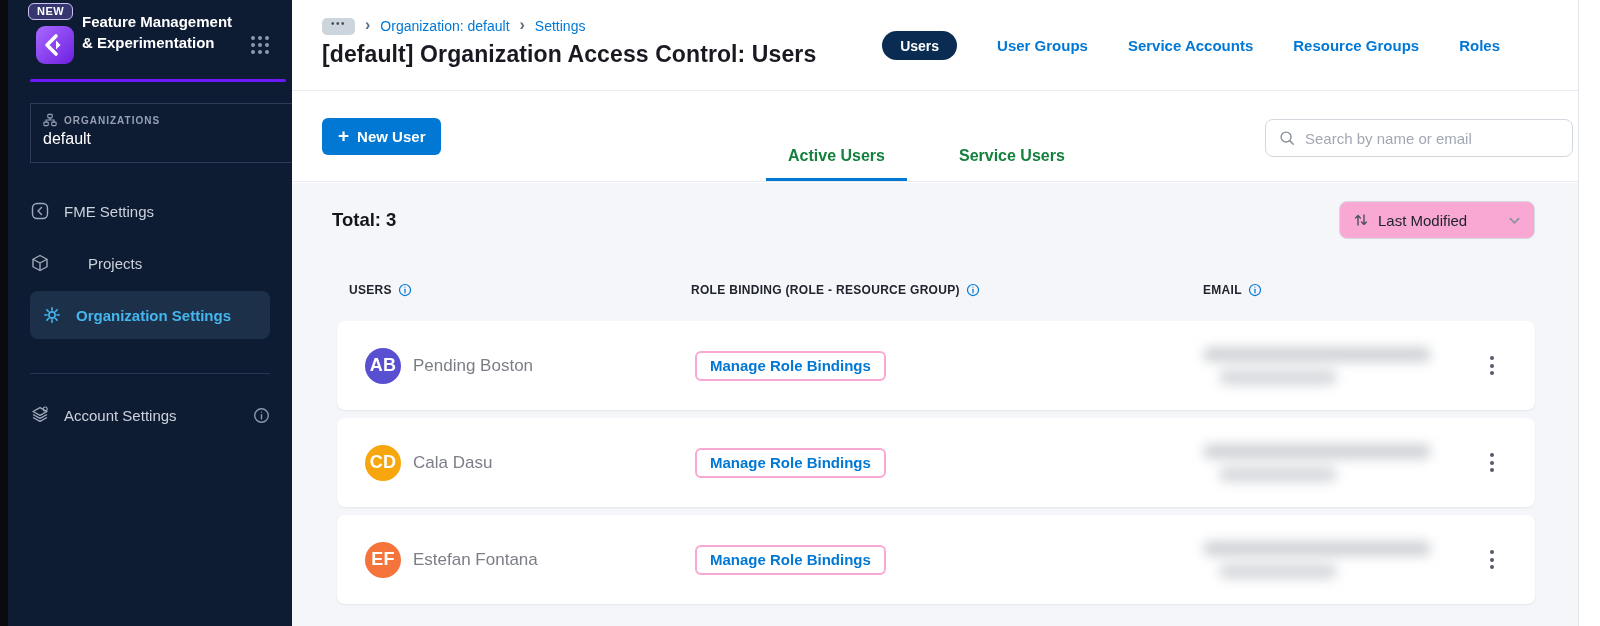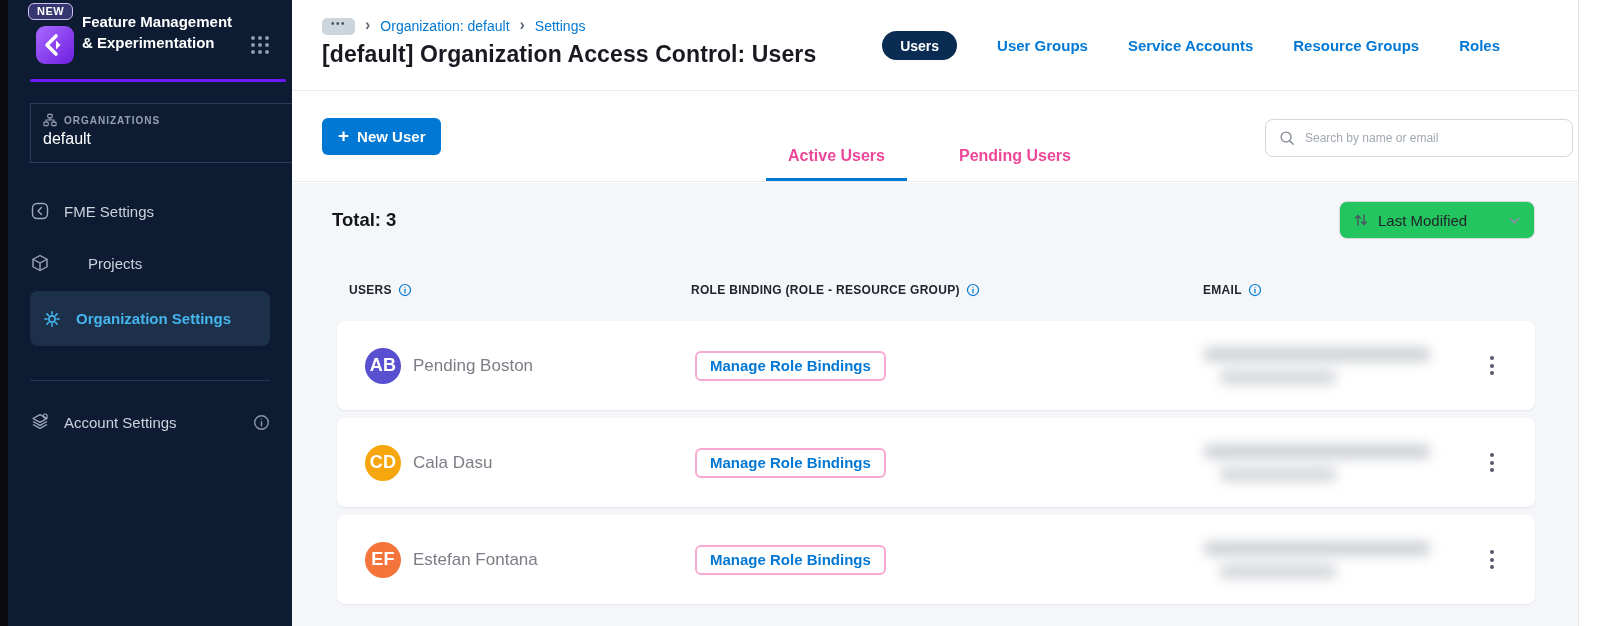--- a/index.html
+++ b/index.html
@@ -30,21 +30,21 @@
   .org-top { display: flex; align-items: center; gap: 7px; color: #97a0b3; }
   .org-label { font-size: 10px; font-weight: bold; letter-spacing: 1px; }
   .org-value { font-size: 16px; color: #ffffff; margin-top: 3px; }
   .org-chevron { position: absolute; right: 12px; top: 22px; width: 10px; height: 16px; color: #8b95a8; }
 
   .menu { position: absolute; left: 22px; top: 196px; width: 240px; }
   .menu-item { display: flex; align-items: center; gap: 14px; height: 30px;
     font-size: 15px; color: #ccd2dd; cursor: pointer; }
   .menu-item .mi-icon { width: 20px; height: 20px; color: #9fa9bc; flex: 0 0 auto; display: inline-flex; }
   .menu-item.m2 { margin-top: 22px; gap: 38px; }
-  .menu-item.active { margin-top: 13px; height: 55px; background: #1d3049; border-radius: 8px;
+  .menu-item.active { margin-top: 13px; height: 48px; background: #1d3049; border-radius: 8px;
     padding: 16px 12px; color: #45b5ee; font-weight: bold; }
   .menu-item.active .mi-icon { color: #45b5ee; }
   .menu-divider { margin-top: 34px; height: 1px; background: #263650; }
   .menu-item.m4 { margin-top: 26px; }
   .mi-info { margin-left: auto; width: 17px; height: 17px; color: #8d97aa; display: inline-flex; }
 
   
   .main { position: absolute; left: 292px; top: 0; width: 1286px; height: 626px; background: #fff; }
   .right-strip { position: absolute; right: 0; top: 0; width: 22px; height: 626px;
     background: #fff; border-left: 1px solid #e2e5ea; }
@@ -65,36 +65,36 @@
     height: 29px; padding: 0 18px; border-radius: 15px; display: inline-flex;
     align-items: center; cursor: pointer; }
 
   .toolbar { position: relative; height: 91px; border-bottom: 1px solid #e8ebef; background: #fff; }
   .btn-new-user { position: absolute; left: 30px; top: 27px; height: 37px; padding: 0 16px;
     background: #0278d5; color: #fff; border: none; border-radius: 6px; font-size: 15px;
     font-weight: bold; font-family: inherit; display: inline-flex; align-items: center; gap: 8px;
     cursor: pointer; }
   .btn-new-user .plus { font-size: 19px; font-weight: bold; line-height: 1; padding-bottom: 2px; }
   .tabs { position: absolute; left: 474px; bottom: 0; display: flex; gap: 30px; }
-  .tab { padding: 0 22px 13px; font-size: 16px; font-weight: bold; color: #ec4899;
+  .tab { padding: 0 22px 13px; font-size: 16px; font-weight: bold; color: #15803d;
     border-bottom: 3px solid transparent; cursor: pointer; }
   .tab.active { border-bottom-color: #0278d5; }
   .search-box { position: absolute; right: 5px; top: 28px; width: 308px; height: 38px;
     border: 1px solid #d3d8df; border-radius: 8px; background: #fff; display: flex;
     align-items: center; padding: 0 12px; gap: 9px; }
   .search-box .s-icon { width: 18px; height: 18px; color: #8b919c; flex: 0 0 auto; display: inline-flex; }
-  .search-box input { border: none; outline: none; flex: 1; font-size: 12px;
+  .search-box input { border: none; outline: none; flex: 1; font-size: 15px;
     font-family: inherit; color: #333; background: transparent; }
   .search-box input::placeholder { color: #a2a8b3; }
 
   .content { position: absolute; top: 183px; left: 0; right: 0; bottom: 0; background: #f4f6f9; }
   .total-row { position: absolute; top: 18px; left: 40px; right: 43px; display: flex;
     align-items: center; justify-content: space-between; }
   .total { font-size: 18.5px; font-weight: bold; color: #15161c; }
-  .sort-box { height: 38px; background: #22c55e; border: 1px solid #d6dae1; border-radius: 8px;
+  .sort-box { height: 38px; background: #f9a8d4; border: 1px solid #d6dae1; border-radius: 8px;
     display: inline-flex; align-items: center; gap: 9px; padding: 0 13px; cursor: pointer; min-width: 196px; }
   .sort-arrows { width: 16px; height: 16px; color: #4b515e; display: inline-flex; }
   .sort-label { font-size: 15px; color: #22242c; }
   .sort-chevron { margin-left: auto; width: 13px; height: 13px; color: #8b919c; display: inline-flex; }
 
   .cols { position: absolute; top: 100px; left: 57px; right: 43px; display: grid;
     grid-template-columns: 342px 512px auto; }
   .col-h { font-size: 12px; font-weight: bold; color: #20242e; letter-spacing: .3px;
     display: flex; align-items: center; gap: 6px; }
   .info-icon { width: 14px; height: 14px; color: #0278d5; display: inline-flex; cursor: pointer; }
@@ -259,21 +259,21 @@
     </header>
 
     <section class="toolbar">
       <button class="btn-new-user">
         <span class="plus">+</span>
         <span>New User</span>
       </button>
 
       <div class="tabs">
         <div class="tab active">Active Users</div>
-        <div class="tab">Pending Users</div>
+        <div class="tab">Service Users</div>
       </div>
 
       <div class="search-box">
         <span class="s-icon">
           <svg viewBox="0 0 20 20" fill="none" stroke="currentColor" stroke-width="1.6" stroke-linecap="round">
             <circle cx="9" cy="9" r="5.5"></circle>
               <path d="M13.2 13.2l3.8 3.8"></path>
           </svg>
         </span>
         <input type="text" placeholder="Search by name or email" style="">

